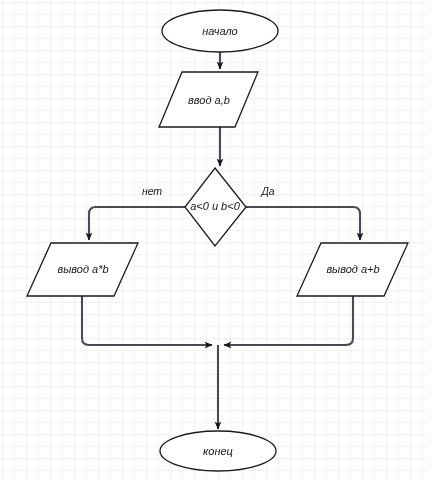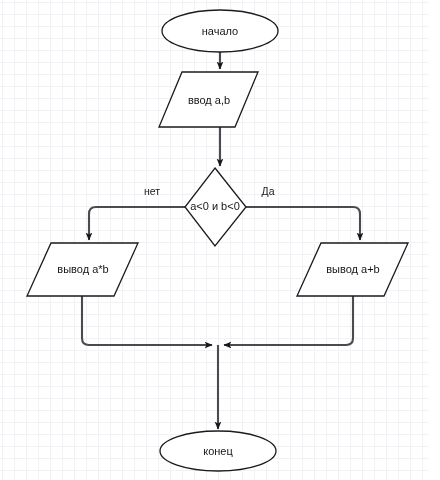--- a/index.html
+++ b/index.html
@@ -14,20 +14,21 @@
     overflow: hidden;
     background-color: #ffffff;
     background-image:
       linear-gradient(to right, #f2f2f4 1px, transparent 1px),
       linear-gradient(to bottom, #f2f2f4 1px, transparent 1px),
       linear-gradient(to right, #e7e7ea 1px, transparent 1px),
       linear-gradient(to bottom, #e7e7ea 1px, transparent 1px);
     background-size: 12px 12px, 12px 12px, 36px 36px, 36px 36px;
     background-position: 2px 2px, 2px 2px, 2px 2px, 2px 2px;
     font-family: "Liberation Sans", sans-serif;
+    font-style: italic;
   }
   #flow-svg {
     position: absolute;
     left: 0;
     top: 0;
     width: 440px;
     height: 480px;
   }
   .node-shape {
     fill: #ffffff;

